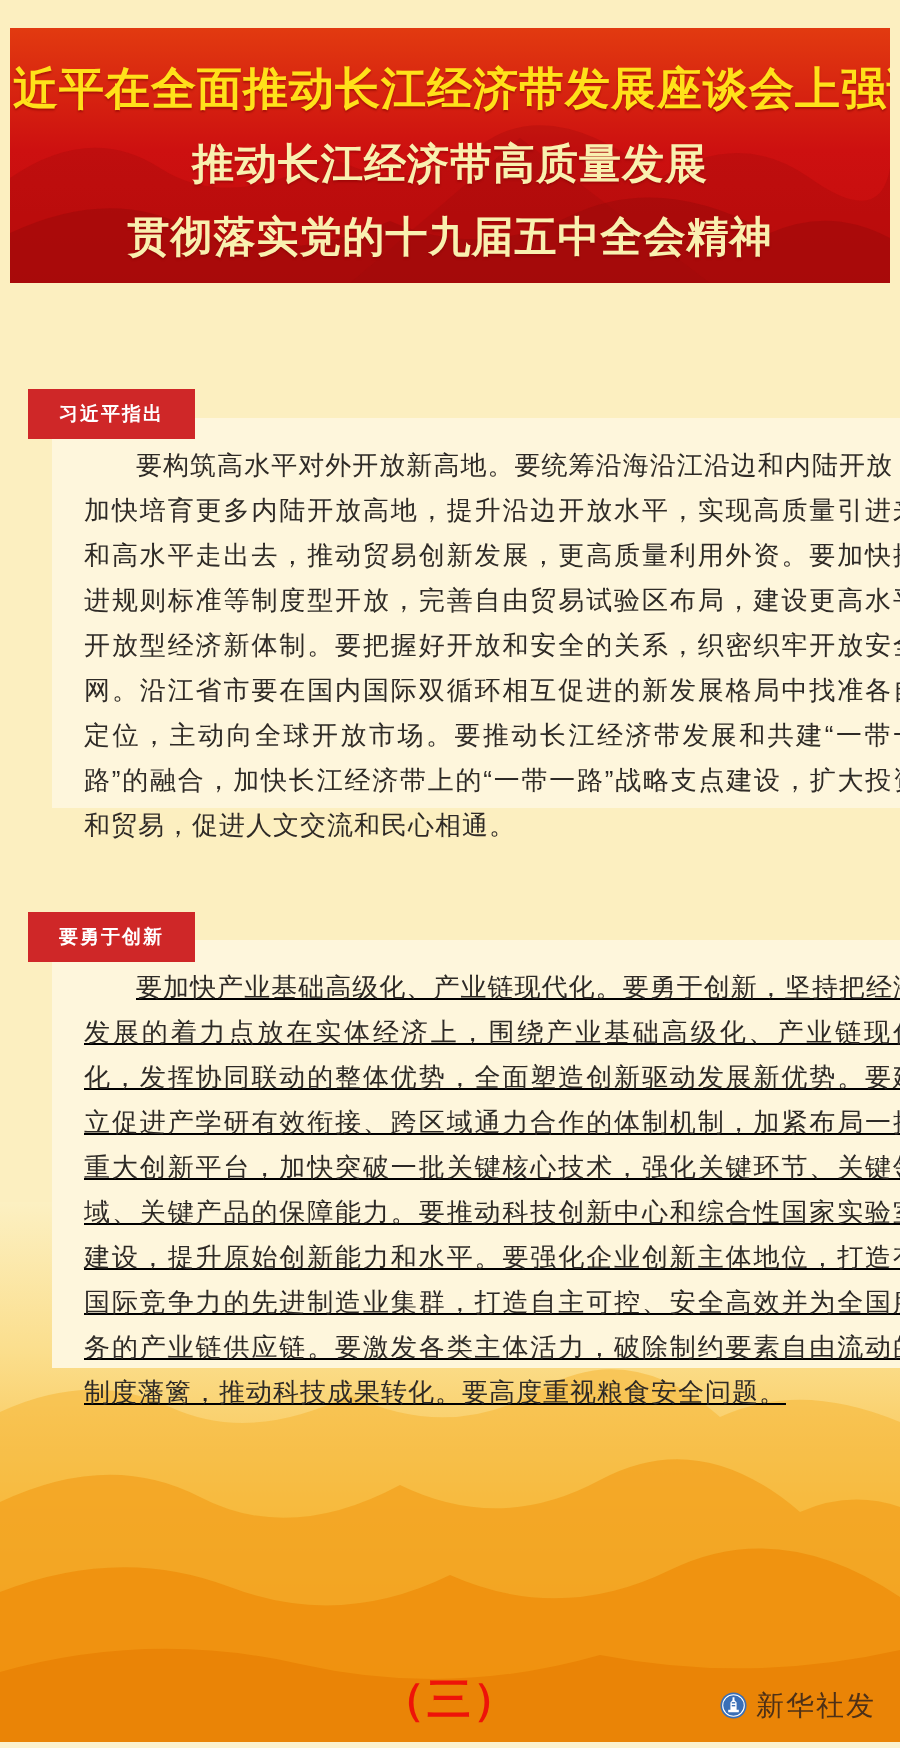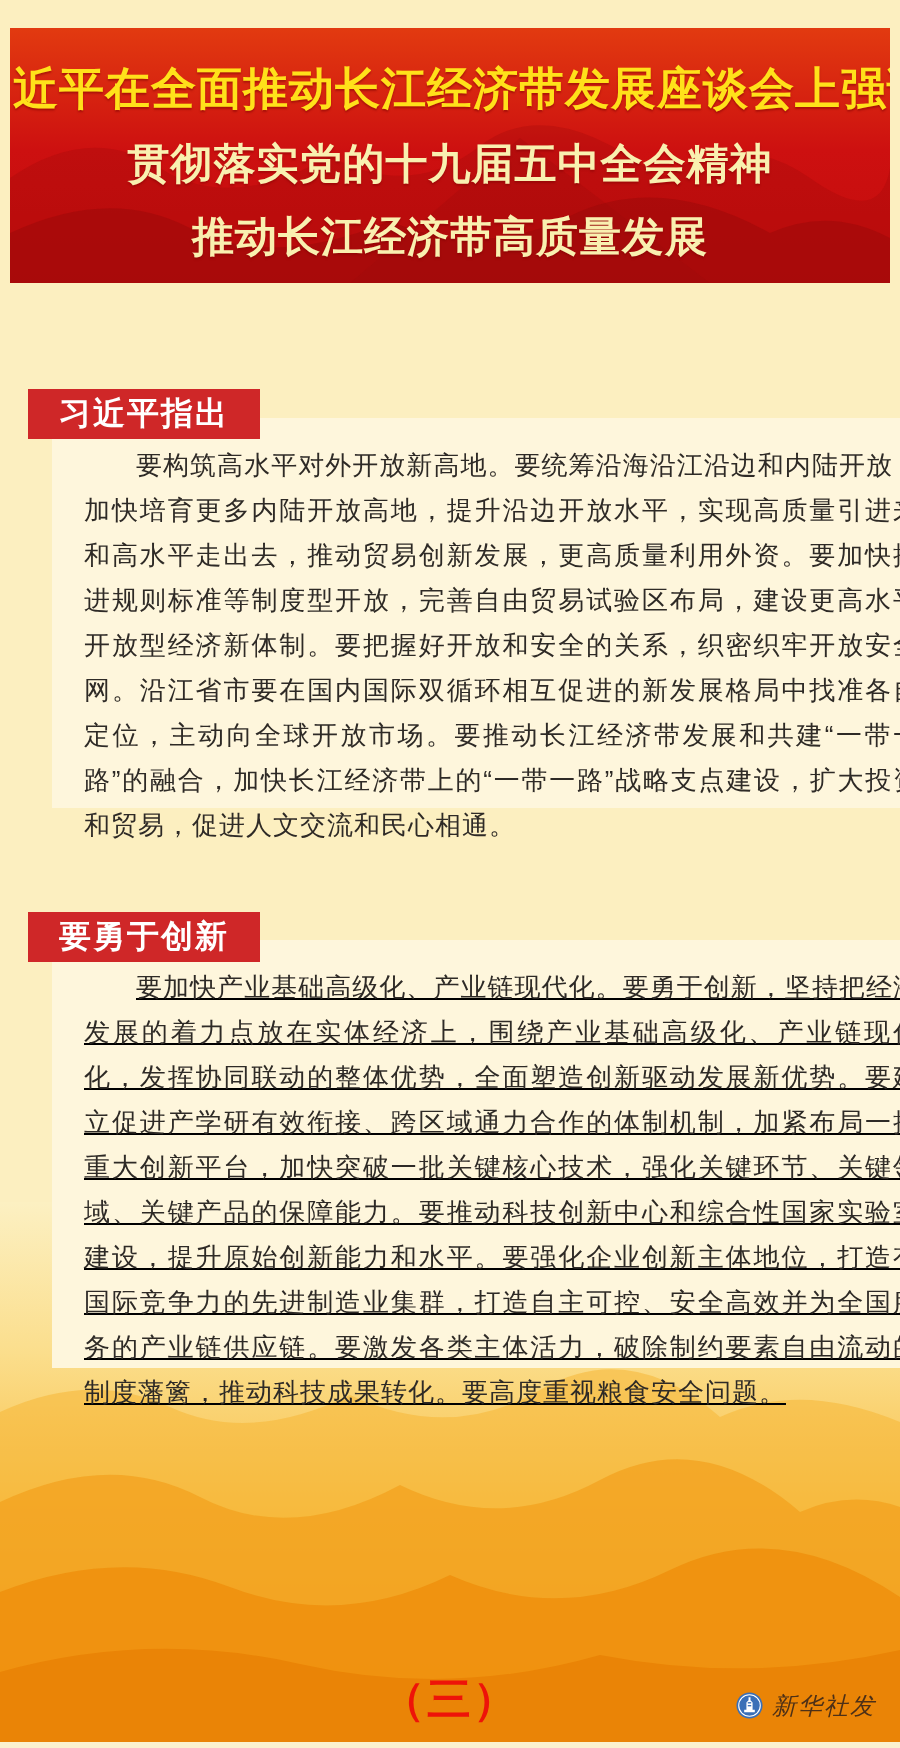--- a/index.html
+++ b/index.html
@@ -40,21 +40,21 @@
     color:var(--banner-subtitle-cream,#F9F0B0);
     letter-spacing:1px;white-space:nowrap;
     text-shadow:0 2px 2px rgba(120,0,0,.4);
     margin-top:27px;
   }
 
   
   .section-label{
     position:absolute;z-index:3;
     background:var(--label-red,#CF2728);
-    color:#FFFFFF;font-size:32px;font-weight:bold;line-height:27px;
+    color:#FFFFFF;font-size:19px;font-weight:bold;line-height:27px;
     padding:11px 31px 12px 31px;
     letter-spacing:2px;
   }
   .label-1{left:28px;top:389px;}
   .label-2{left:28px;top:912px;}
 
   .content-box{
     position:absolute;left:52px;width:896px;z-index:2;
     background:var(--box-bg,#FEF6DC);
     box-sizing:border-box;
@@ -75,24 +75,23 @@
     text-align:center;
     font-size:44px;font-weight:bold;letter-spacing:2px;
     color:var(--page-number-red,#EE1309);
   }
   .credit{
     position:absolute;z-index:4;right:24px;top:1692px;
     display:flex;align-items:center;gap:9px;
   }
   .credit-logo{width:27px;height:27px;display:block;}
   .credit-text{
-    font-size:24px;line-height:27px;
+    font-size:28px;line-height:27px;
     color:var(--credit-text,#4D3017);
     letter-spacing:2px;
-    font-style:italic;
   }
 </style>
 </head>
 <body>
 
 <div class="poster">
 
   <svg class="bottom-scene" viewBox="0 0 900 540" preserveAspectRatio="none" aria-hidden="true">
     <defs>
       <linearGradient id="skyGrad" x1="0" y1="0" x2="0" y2="1">
@@ -111,22 +110,22 @@
   <div class="bottom-strip"></div>
 
   <header class="banner">
     <svg class="banner-mountains" viewBox="0 0 880 255" preserveAspectRatio="none" aria-hidden="true">
       <path fill="#9E0B0B" opacity="0.30" d="M0,150 Q80,95 150,140 T320,128 Q400,172 470,118 T650,150 Q730,100 800,150 T880,140 L880,255 L0,255 Z"></path>
       <path fill="#A40C0C" opacity="0.35" d="M340,255 L510,110 L700,255 Z"></path>
       <path fill="#960909" opacity="0.45" d="M0,205 Q100,158 180,200 T380,193 Q470,232 560,188 T760,205 Q820,178 880,210 L880,255 L0,255 Z"></path>
     </svg>
     <div class="banner-titles">
       <div class="title-main">习近平在全面推动长江经济带发展座谈会上强调</div>
+      <div class="title-sub">推动长江经济带高质量发展</div>
       <div class="title-sub">贯彻落实党的十九届五中全会精神</div>
-      <div class="title-sub">推动长江经济带高质量发展</div>
     </div>
   </header>
 
   <div class="section-label label-1">习近平指出</div>
   <section class="content-box box-1">
     <p>要构筑高水平对外开放新高地。要统筹沿海沿江沿边和内陆开放，加快培育更多内陆开放高地，提升沿边开放水平，实现高质量引进来和高水平走出去，推动贸易创新发展，更高质量利用外资。要加快推进规则标准等制度型开放，完善自由贸易试验区布局，建设更高水平开放型经济新体制。要把握好开放和安全的关系，织密织牢开放安全网。沿江省市要在国内国际双循环相互促进的新发展格局中找准各自定位，主动向全球开放市场。要推动长江经济带发展和共建“一带一路”的融合，加快长江经济带上的“一带一路”战略支点建设，扩大投资和贸易，促进人文交流和民心相通。</p>
   </section>
 
   <div class="section-label label-2">要勇于创新</div>
   <section class="content-box box-2">

